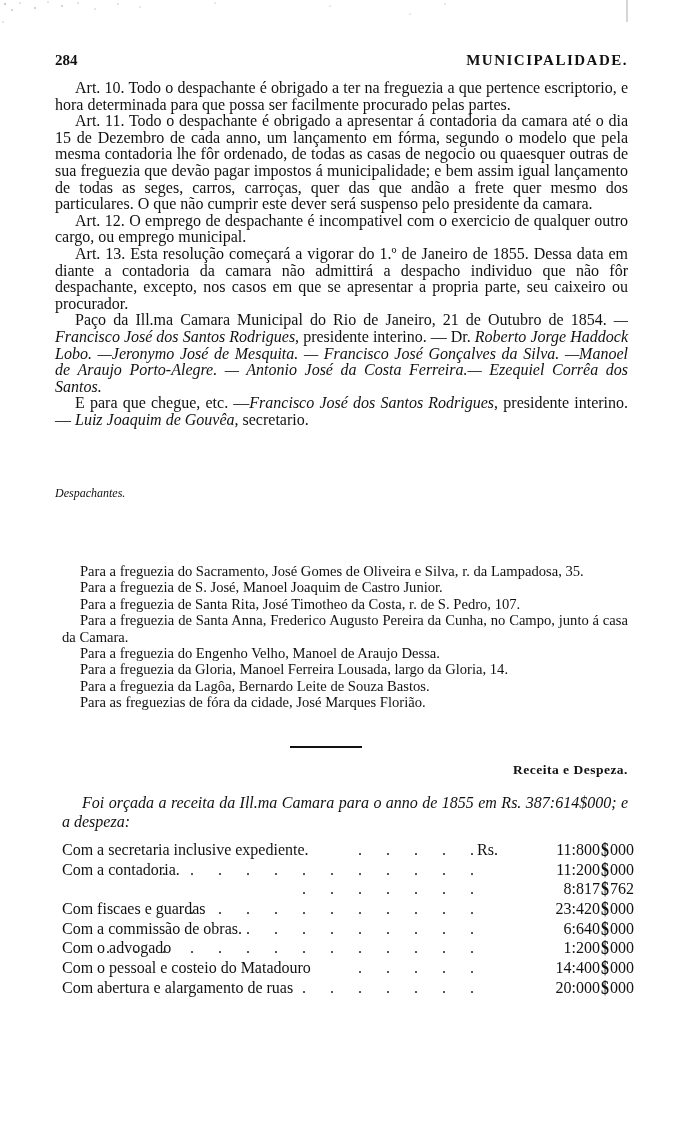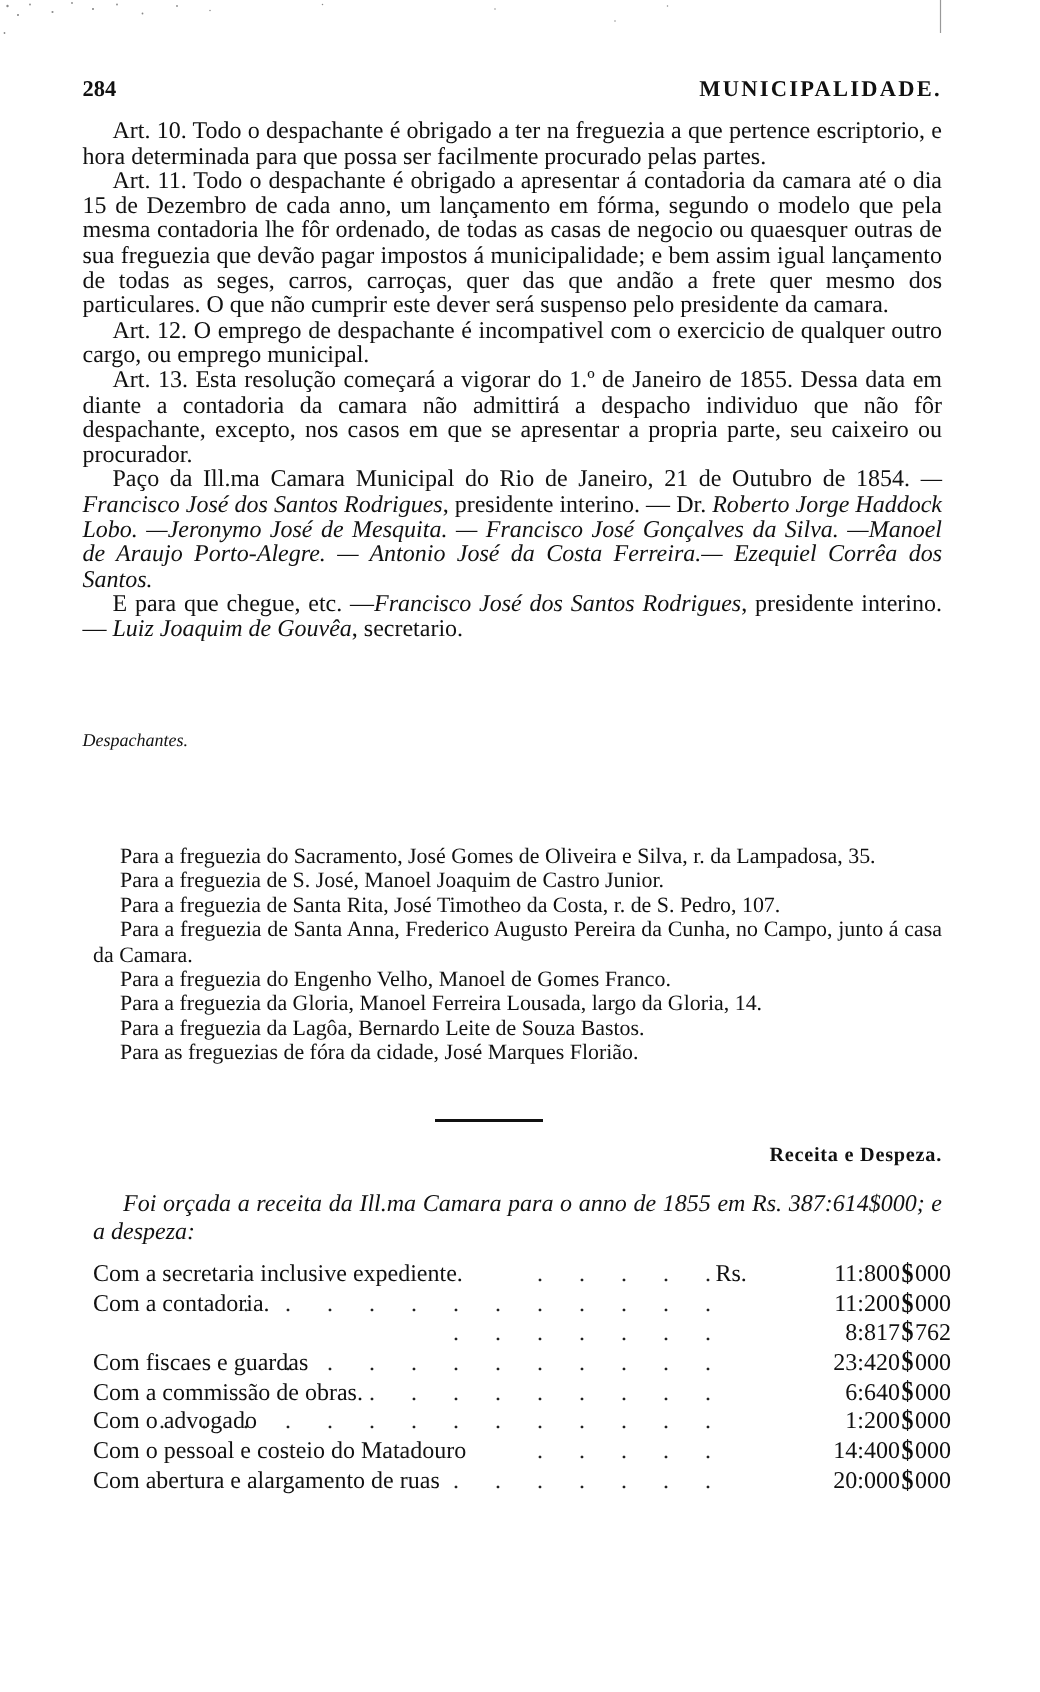--- a/index.html
+++ b/index.html
@@ -71,21 +71,21 @@
     <p><span>E para que chegue, etc. —</span><span class="it">Francisco José dos Santos Rodrigues</span><span>, presidente interino. — </span><span class="it">Luiz Joaquim de Gouvêa</span><span>, secretario.</span></p>
   </div>
 
   <div class="sect-title" style="top:486px;">Despachantes.</div>
 
   <div class="list" style="top:515px;margin-top:48px;">
     <p>Para a freguezia do Sacramento, José Gomes de Oliveira e Silva, r. da Lampadosa, 35.</p>
     <p>Para a freguezia de S. José, Manoel Joaquim de Castro Junior.</p>
     <p>Para a freguezia de Santa Rita, José Timotheo da Costa, r. de S. Pedro, 107.</p>
     <p>Para a freguezia de Santa Anna, Frederico Augusto Pereira da Cunha, no Campo, junto á casa da Camara.</p>
-    <p>Para a freguezia do Engenho Velho, Manoel de Gomes Franco.</p>
+    <p>Para a freguezia do Engenho Velho, Manoel de Araujo Dessa.</p>
     <p>Para a freguezia da Gloria, Manoel Ferreira Lousada, largo da Gloria, 14.</p>
     <p>Para a freguezia da Lagôa, Bernardo Leite de Souza Bastos.</p>
     <p>Para as freguezias de fóra da cidade, José Marques Florião.</p>
   </div>
 
   <div class="rule"></div>
 
   <div class="sect-bold">Receita e Despeza.</div>
 
   <div class="intro">

